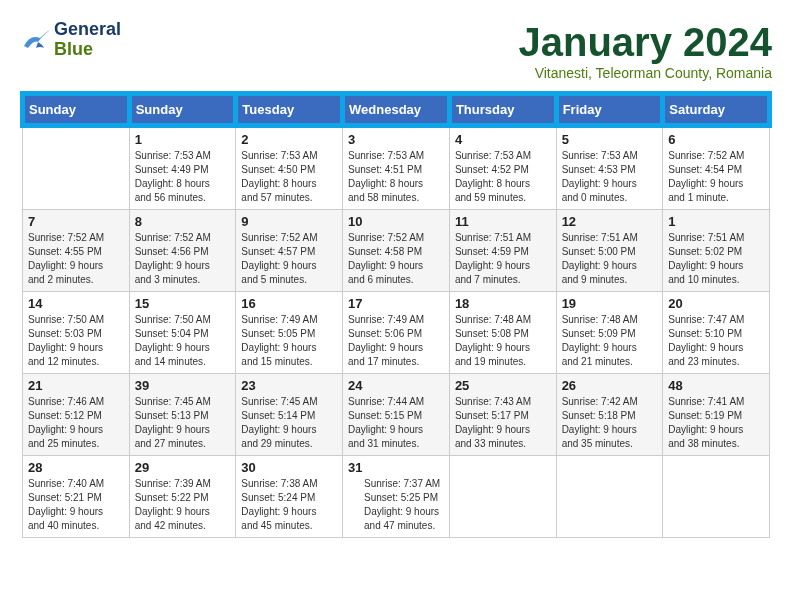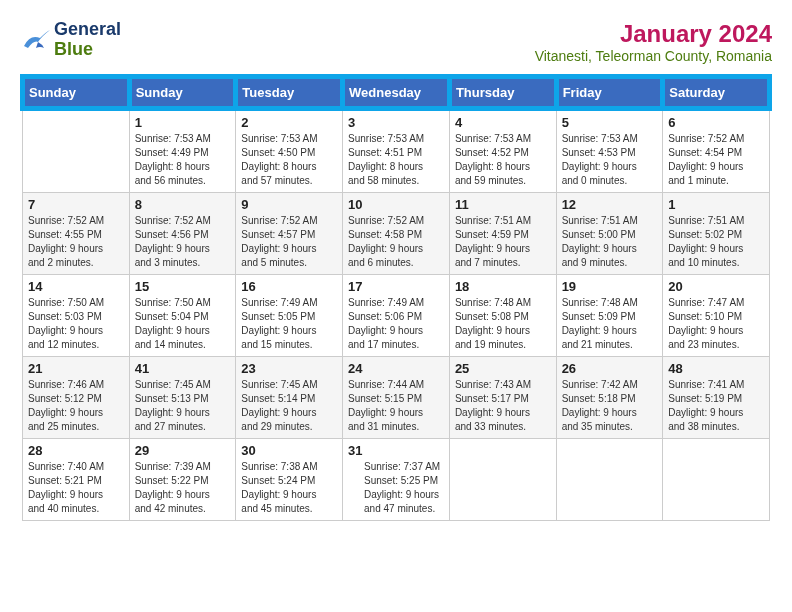--- a/index.html
+++ b/index.html
@@ -18,23 +18,23 @@
     }
     .logo {
       display: flex;
       flex-direction: column;
       align-items: flex-start;
     }
     .title-block {
       text-align: right;
     }
     .month-title {
-      font-size: 24px;
+      font-size: 40px;
       font-weight: bold;
-      color: #be185d;
+      color: #14532d;
     }
     .subtitle {
       font-size: 14px;
       color: #4d7c0f;
     }
     .calendar {
       width: 100%;
       border-collapse: collapse;
       margin-top: 5px;
     }
@@ -260,21 +260,21 @@
       </tr>
       <tr>
         <td>
           <span class="day-number">21</span>
           <div class="day-info" style="white-space: pre-line;">Sunrise: 7:46 AM
 Sunset: 5:12 PM
 Daylight: 9 hours
 and 25 minutes.</div>
         </td>
         <td>
-          <span class="day-number">41</span>
+          <span class="day-number">39</span>
           <div class="day-info" style="white-space: pre-line;">Sunrise: 7:45 AM
 Sunset: 5:13 PM
 Daylight: 9 hours
 and 27 minutes.</div>
         </td>
         <td>
           <span class="day-number">23</span>
           <div class="day-info" style="white-space: pre-line;">Sunrise: 7:45 AM
 Sunset: 5:14 PM
 Daylight: 9 hours

